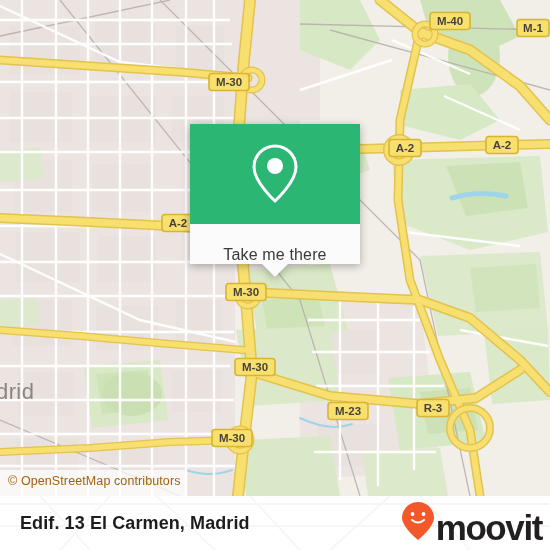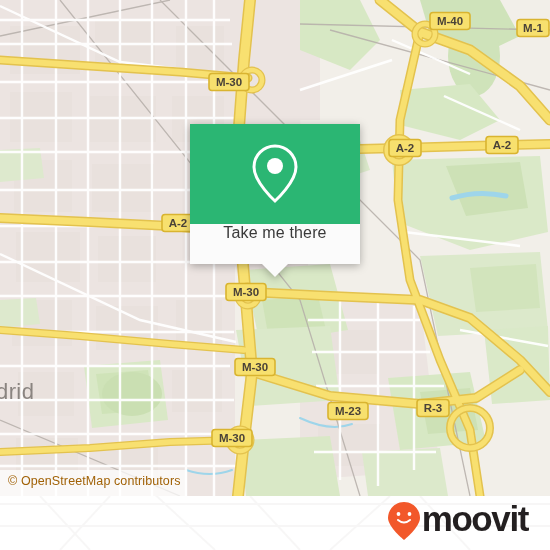--- a/index.html
+++ b/index.html
@@ -34,21 +34,21 @@
     width:170px; z-index:60;
     filter:drop-shadow(0 2px 4px rgba(0,0,0,.30));
   }
   #popup-green{
     height:100px; background:#2bb673;
     display:flex; align-items:center; justify-content:center;
   }
   #popup-pin-icon svg{ display:block; }
   #popup-footer{
     height:40px; background:#fbfbfb;
-    display:flex; align-items:flex-start; justify-content:center;
+    display:flex; align-items:flex-end; justify-content:center;
     position:relative;
   }
   #popup-action-label{
     font-size:16px; color:#3a3a3a; letter-spacing:.15px;
   }
   #popup-tail{
     position:absolute; left:50%; bottom:-13px;
     transform:translateX(-50%);
     width:0; height:0;
     border-left:13px solid transparent;
@@ -67,22 +67,22 @@
     opacity:.10;
   }
   #location-title{
     position:relative; z-index:2;
     margin-left:20px;
     font-size:18px; font-weight:bold; color:#1d1d1d;
     letter-spacing:.1px; white-space:nowrap;
   }
   #moovit-logo{
     position:relative; z-index:2;
-    margin-left:auto; margin-right:22px;
-    display:flex; align-items:flex-start;
+    margin-left:auto; margin-right:8px;
+    display:flex; align-items:flex-end;
   }
   #moovit-wordmark{
     font-size:35px; font-weight:bold; color:#231f20;
     letter-spacing:-1.4px; line-height:1; margin-left:1px;
   }
 </style>
 </head>
 <body>
 
 <div id="map-canvas">
@@ -319,20 +319,21 @@
       <path d="M40,0 L90,54"></path>
         <path d="M110,0 L60,54"></path>
       <path d="M150,-6 L215,54"></path>
         <path d="M250,0 L300,54"></path>
       <path d="M330,54 L390,0"></path>
         <path d="M420,0 L470,54"></path>
       <path d="M0,30 H550"></path>
         <path d="M0,8 H550"></path>
     </g>
   </svg>
+  <div id="location-title">Edif. 13 El Carmen, Madrid</div>
   <div id="moovit-logo">
     <span>
       <svg width="34" height="40" viewBox="0 0 34 40">
         <path d="M17 1 C8.2 1 1 8.2 1 17 C1 26 17 39 17 39 C17 39 33 26 33 17 C33 8.2 25.8 1 17 1 Z" fill="#f2582a"></path>
         <circle cx="11.5" cy="13" r="1.9" fill="#ffffff"></circle>
         <circle cx="22.5" cy="13" r="1.9" fill="#ffffff"></circle>
         <path d="M11 19 Q17 24 23 19" fill="none" stroke="#ffffff" stroke-width="2" stroke-linecap="round"></path>
       </svg>
     </span>
     <span id="moovit-wordmark">moovit</span>

